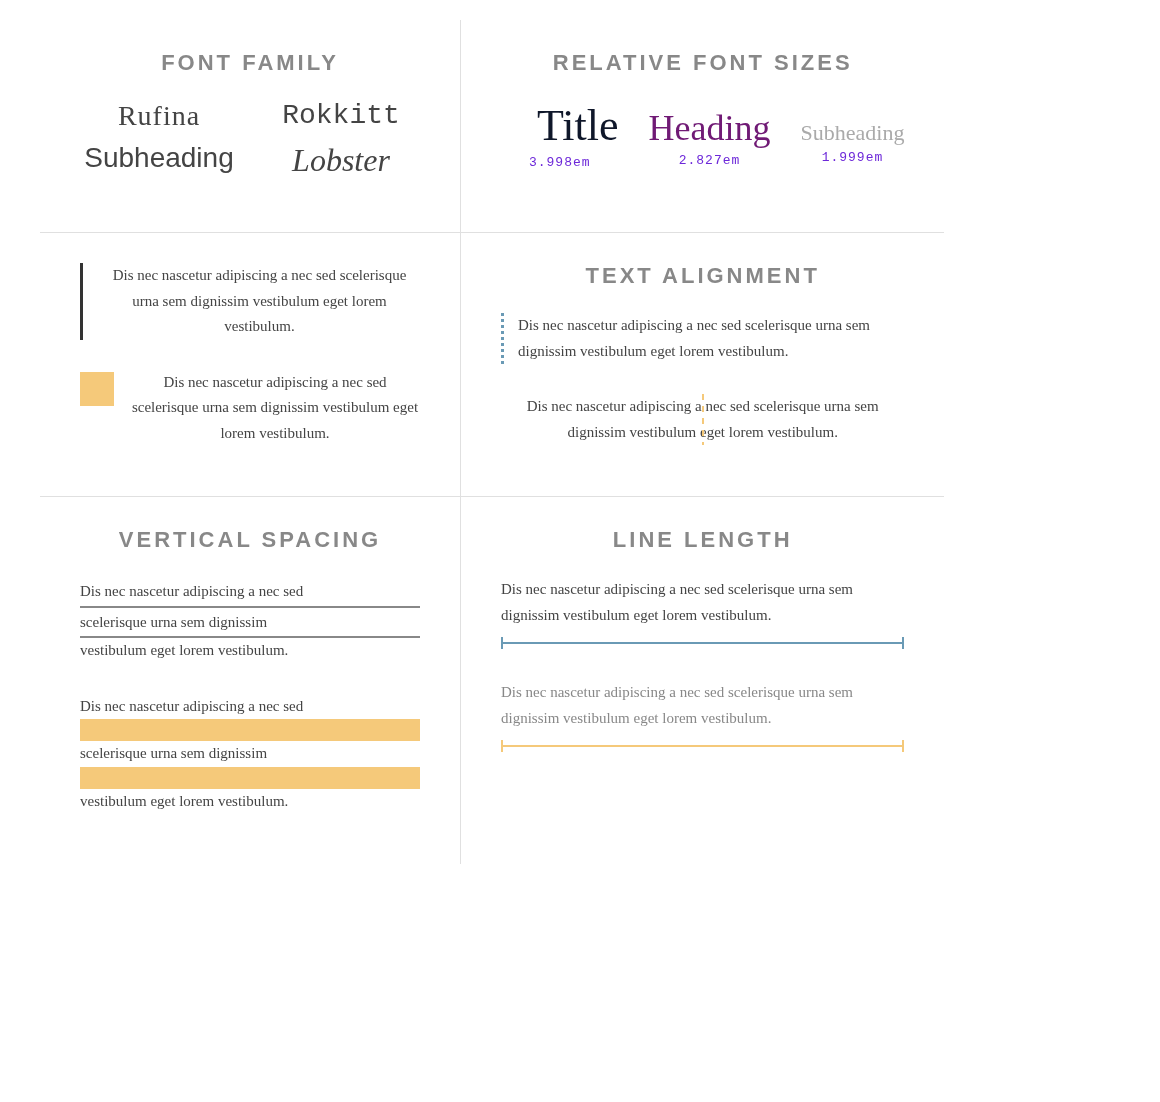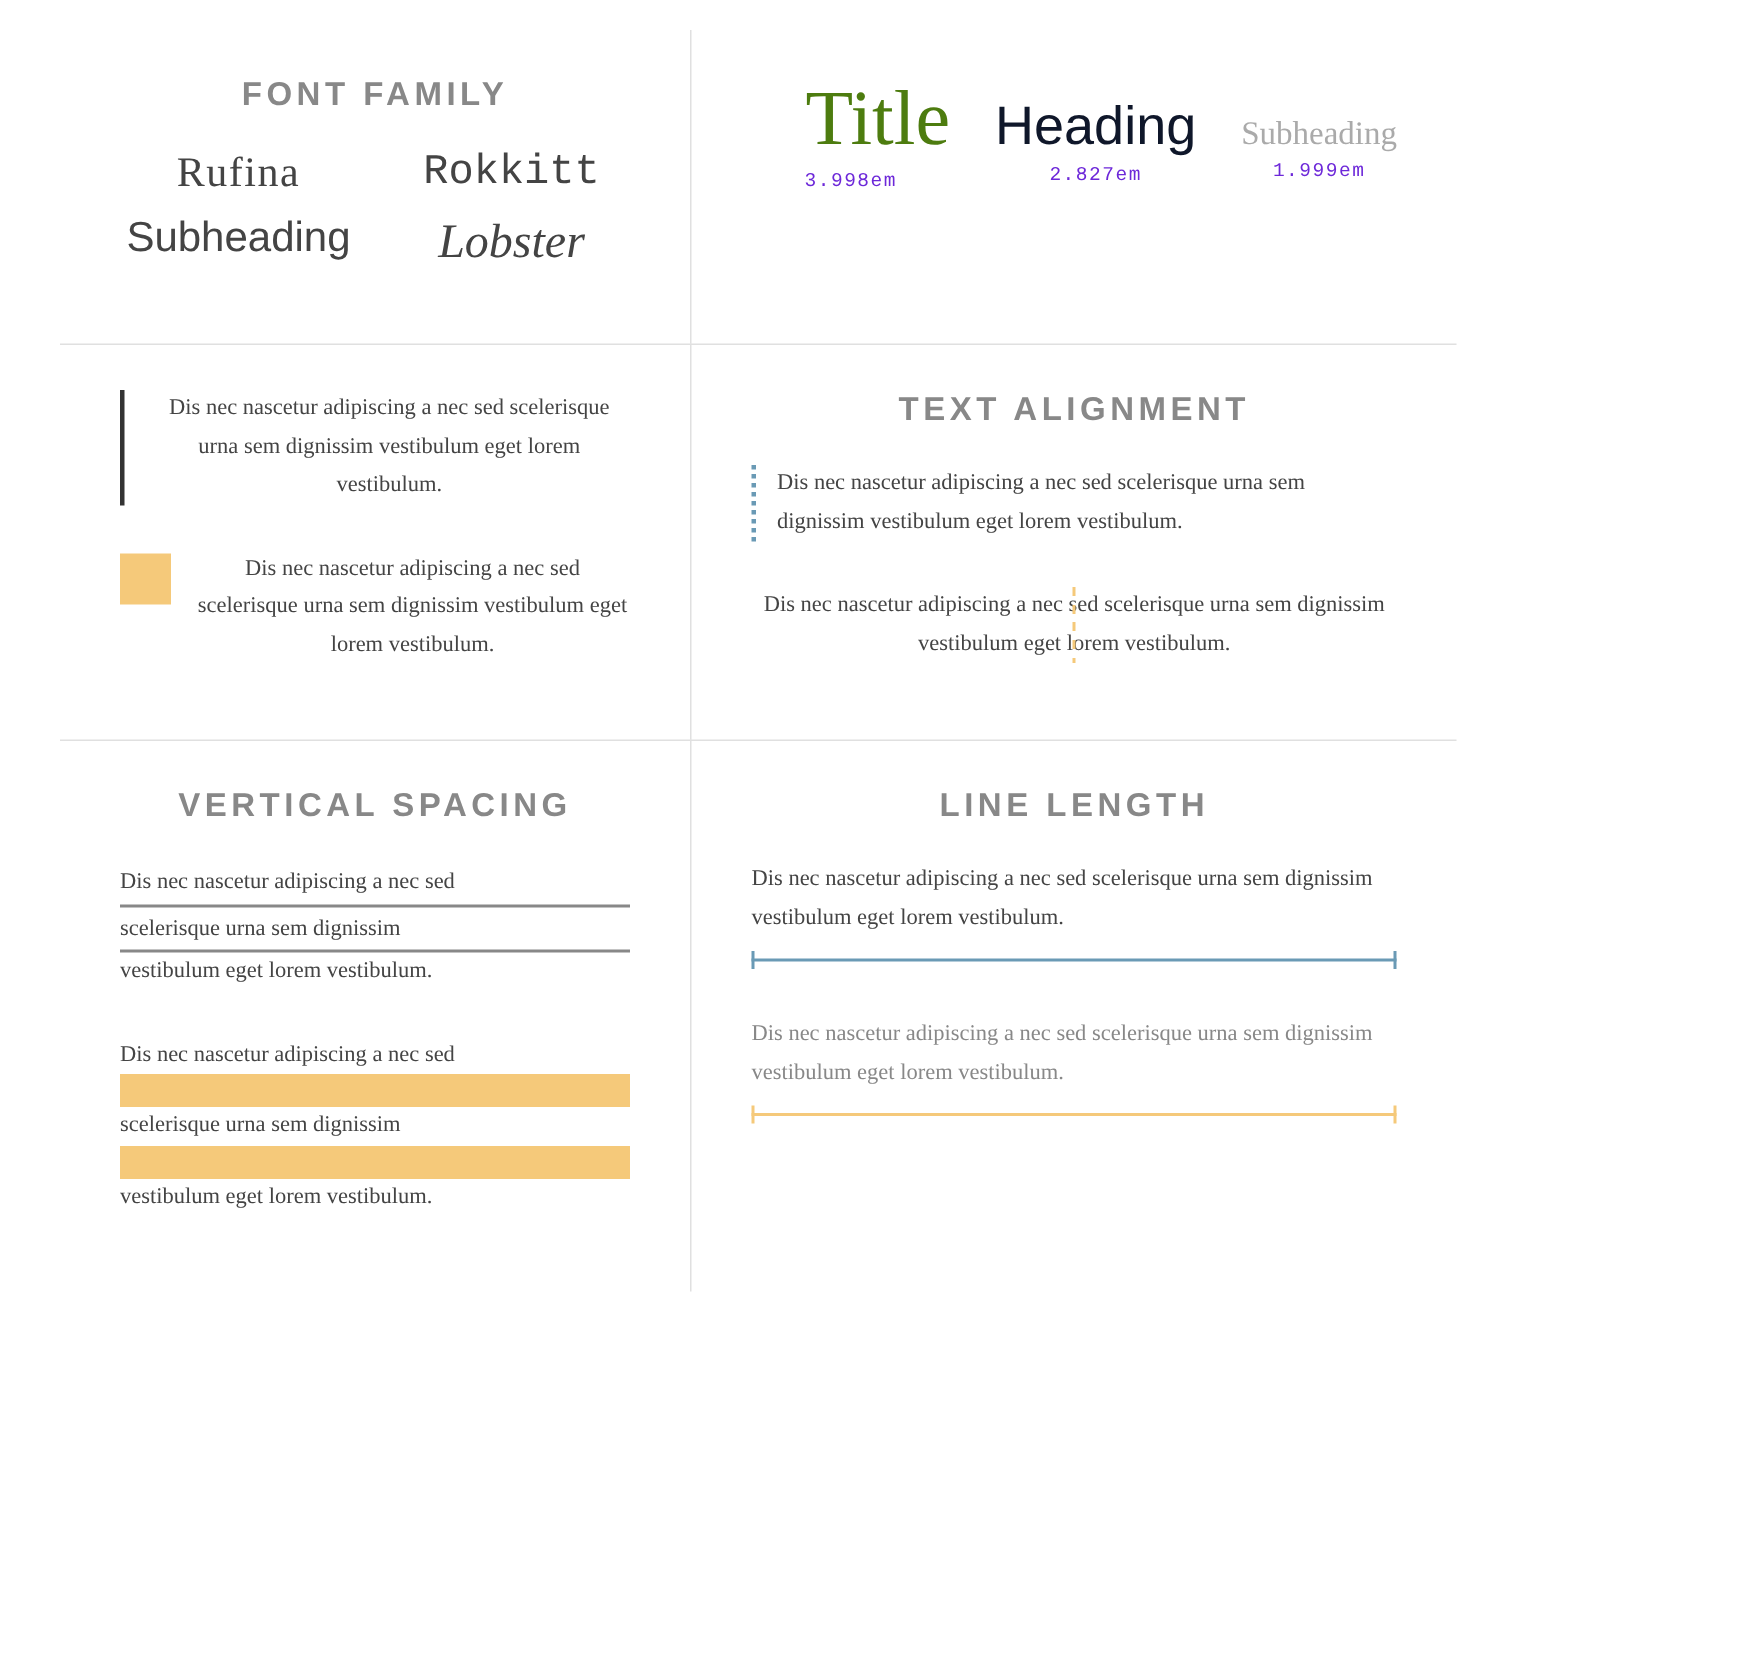--- a/index.html
+++ b/index.html
@@ -86,30 +86,30 @@
       margin-bottom: 12px;
     }
 
     .font-size-item {
       display: flex;
       flex-direction: column;
       align-items: center;
     }
 
     .fs-title {
-      font-size: 52px;
-      color: #4d7c0f;
+      font-size: 44px;
+      color: #0f172a;
       font-family: Georgia, serif;
       margin-left: 36px;
     }
 
     .fs-heading {
       font-size: 36px;
-      color: #0f172a;
-      font-family: Liberation Sans, sans-serif;
+      color: #701a75;
+      font-family: Liberation Serif, serif;
     }
 
     .fs-subheading {
       font-size: 22px;
       color: #aaa;
       font-family: Georgia, serif;
     }
 
     .fs-label {
       font-size: 13px;
@@ -339,20 +339,21 @@
     <h2 class="section-title">FONT FAMiLy</h2>
     <div class="font-grid">
       <span class="font-rufina">Rufina</span>
       <span class="font-rokkitt">Rokkitt</span>
       <span class="font-questrial">Subheading</span>
       <span class="font-lobster">Lobster</span>
     </div>
   </div>
 
   <div class="font-sizes-section section-divider-v">
+    <h2 class="section-title">RELATIVE FONT SIZES</h2>
     <div class="font-sizes-display">
       <div class="font-size-item">
         <span class="fs-title">Title</span>
         <span class="fs-label">3.998em</span>
       </div>
       <div class="font-size-item">
         <span class="fs-heading">Heading</span>
         <span class="fs-label">2.827em</span>
       </div>
       <div class="font-size-item">

